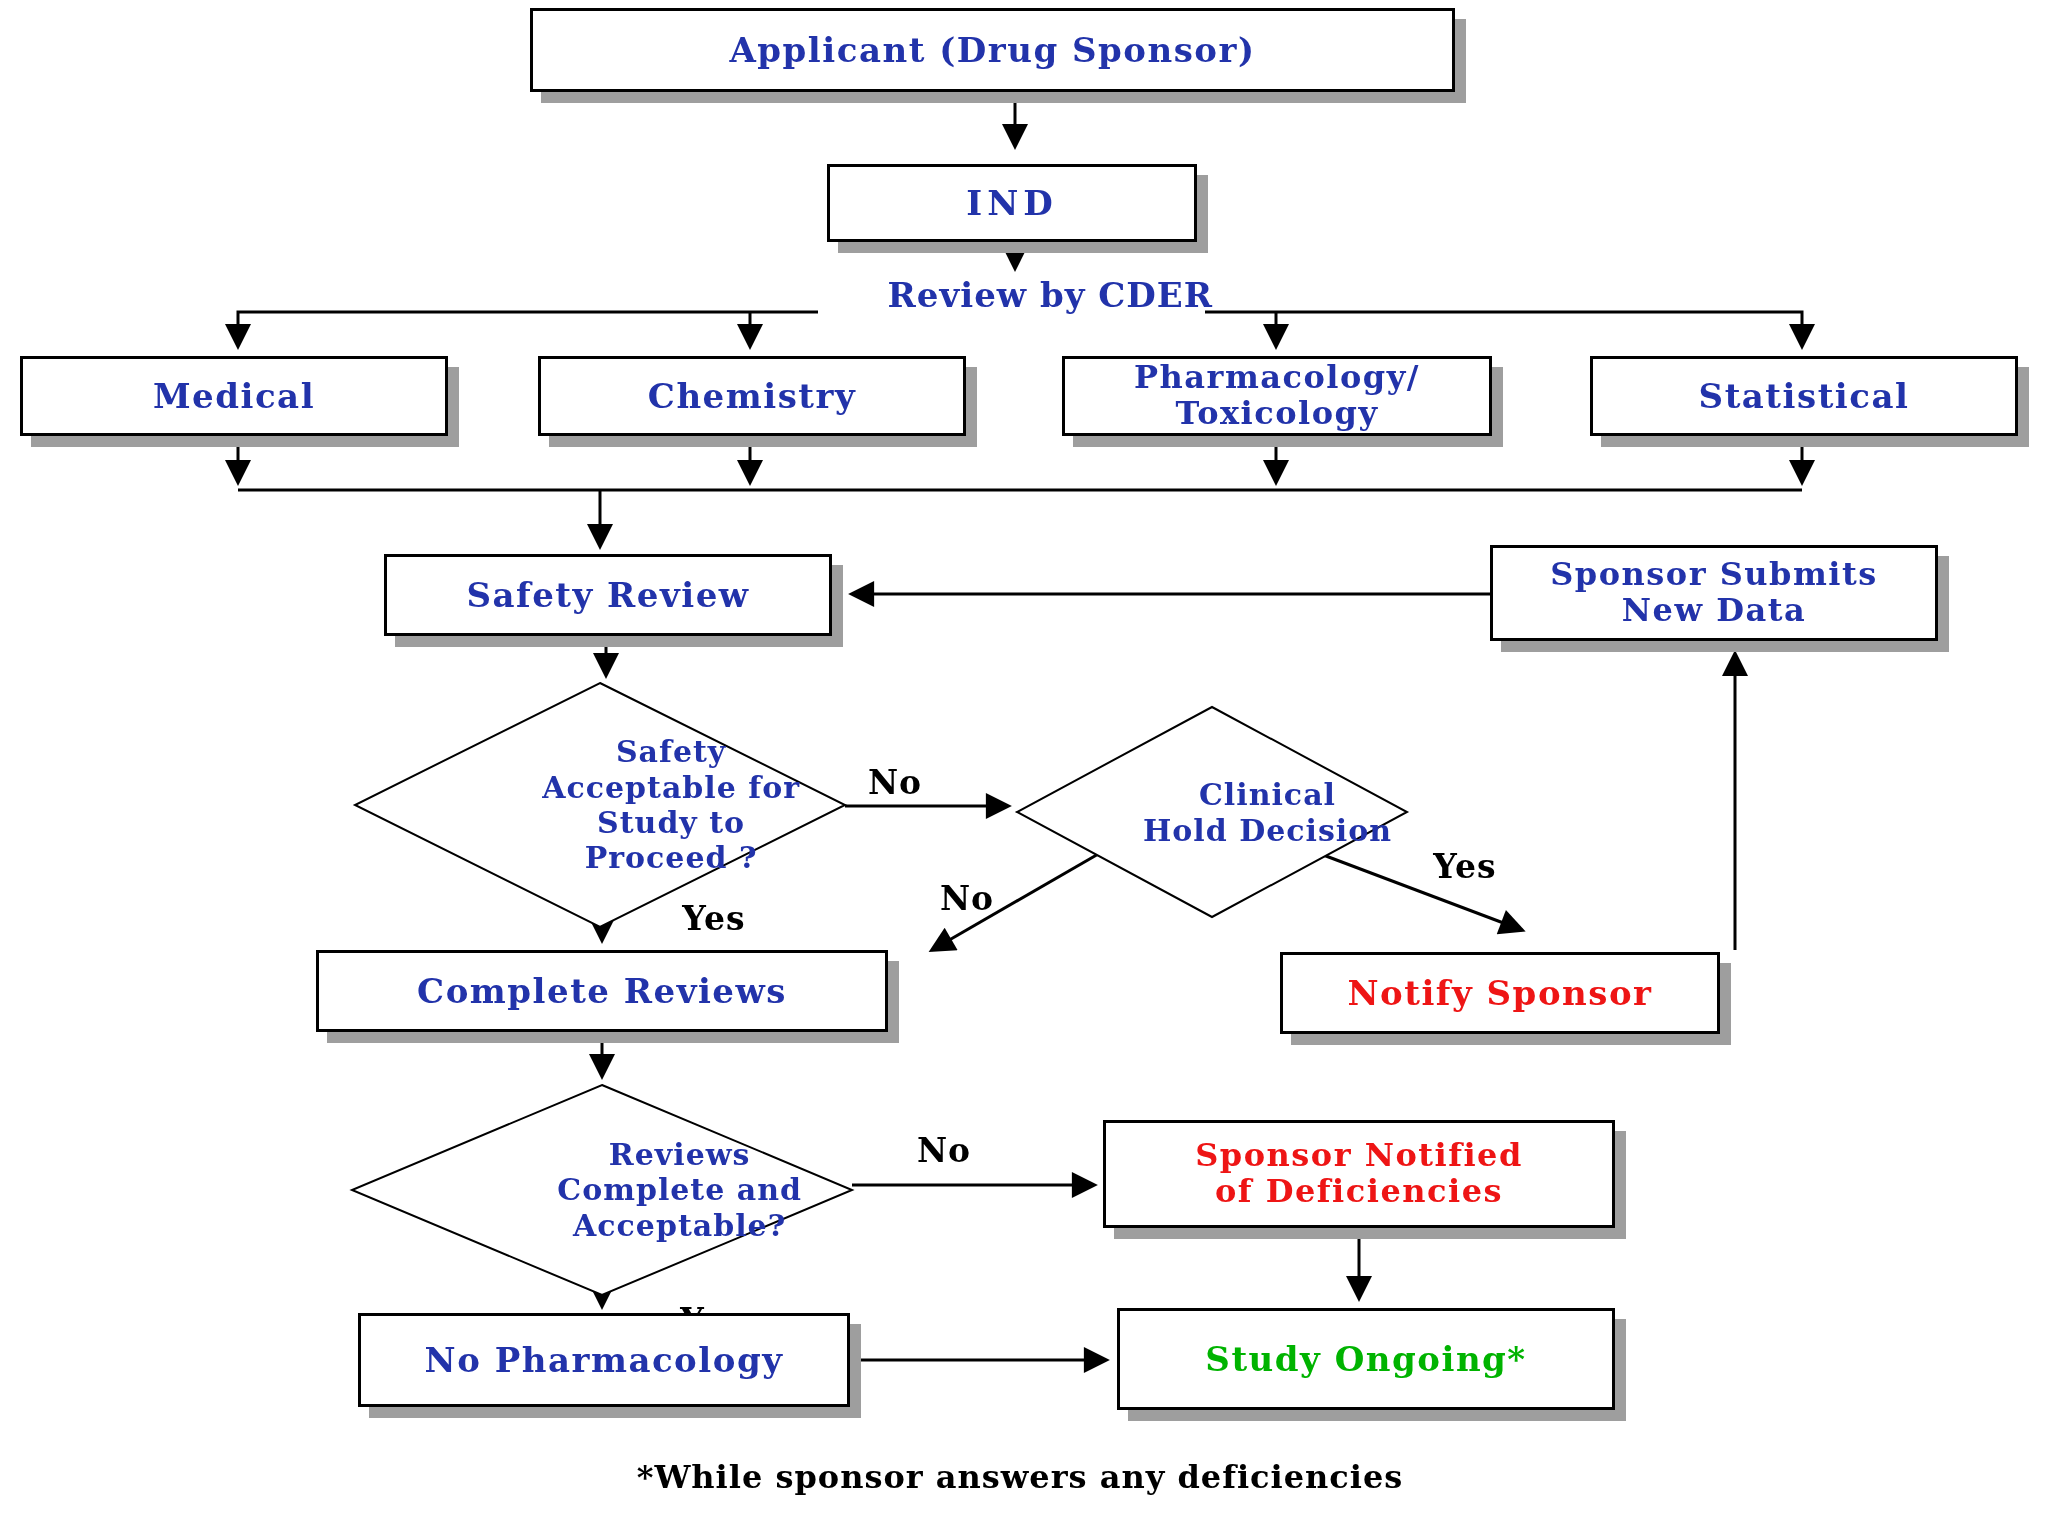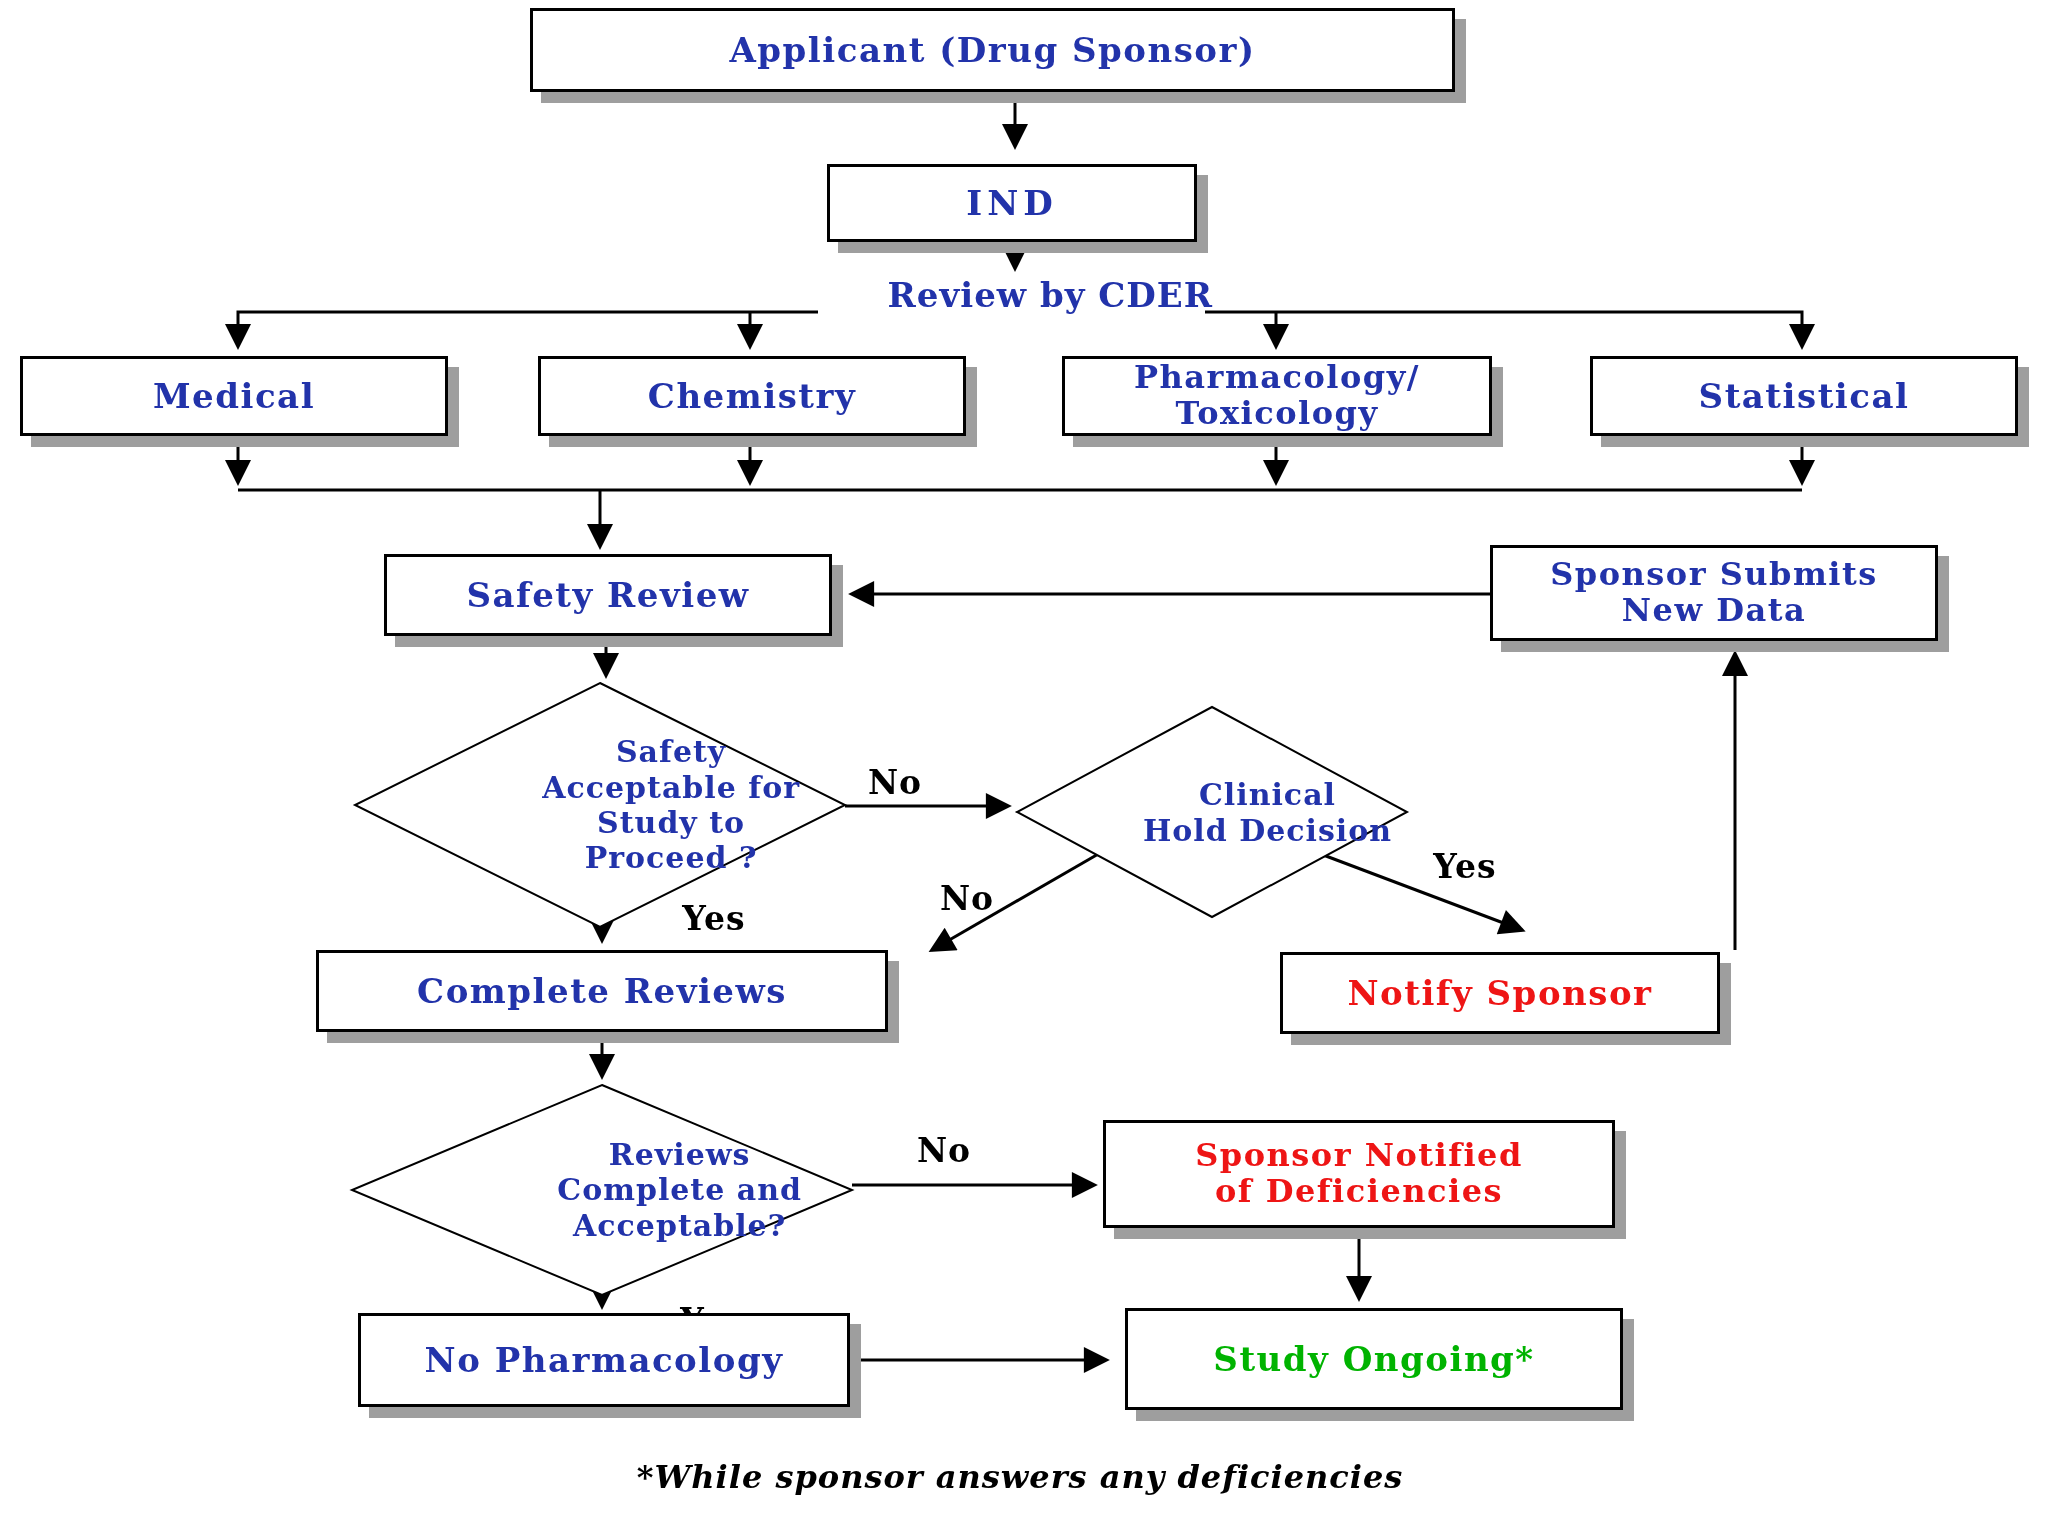--- a/index.html
+++ b/index.html
@@ -13,23 +13,23 @@
         box-shadow:11px 11px 0 0 var(--shadow,#9e9e9e);
         display:flex;align-items:center;justify-content:center;text-align:center;
         font-weight:bold;font-size:34px;line-height:1.12;letter-spacing:1.5px;
         white-space:pre-line;box-sizing:border-box;}
   .dtext{position:absolute;display:flex;align-items:center;justify-content:flex-end;text-align:center;
         font-weight:bold;font-size:30px;line-height:1.18;letter-spacing:1px;white-space:pre-line;}
   .flabel{position:absolute;display:flex;align-items:center;justify-content:center;text-align:center;
         font-weight:bold;font-size:33px;color:#000;letter-spacing:1px;}
   .t-blue{color:var(--blue,#2233aa);}
   .t-red{color:var(--red,#ee1515);}
-  .t-green{color:var(--green,#00b300);margin-left:8px;}
+  .t-green{color:var(--green,#00b300);}
   .footnote{position:absolute;left:560px;top:1458px;width:920px;text-align:center;
-        font-weight:bold;font-size:32px;color:#000;letter-spacing:1px;font-style:italic;}
+        font-weight:bold;font-size:32px;color:#000;letter-spacing:1px;}
 </style>
 </head>
 <body>
 
 <div id="canvas">
 
   <svg id="wires" viewBox="0 0 2048 1536">
     <defs>
       <marker id="arr" viewBox="0 0 10 10" refX="8.5" refY="5" markerWidth="30" markerHeight="26" orient="auto" markerUnits="userSpaceOnUse">
         <path d="M0,0 L10,5 L0,10 Z"></path>

